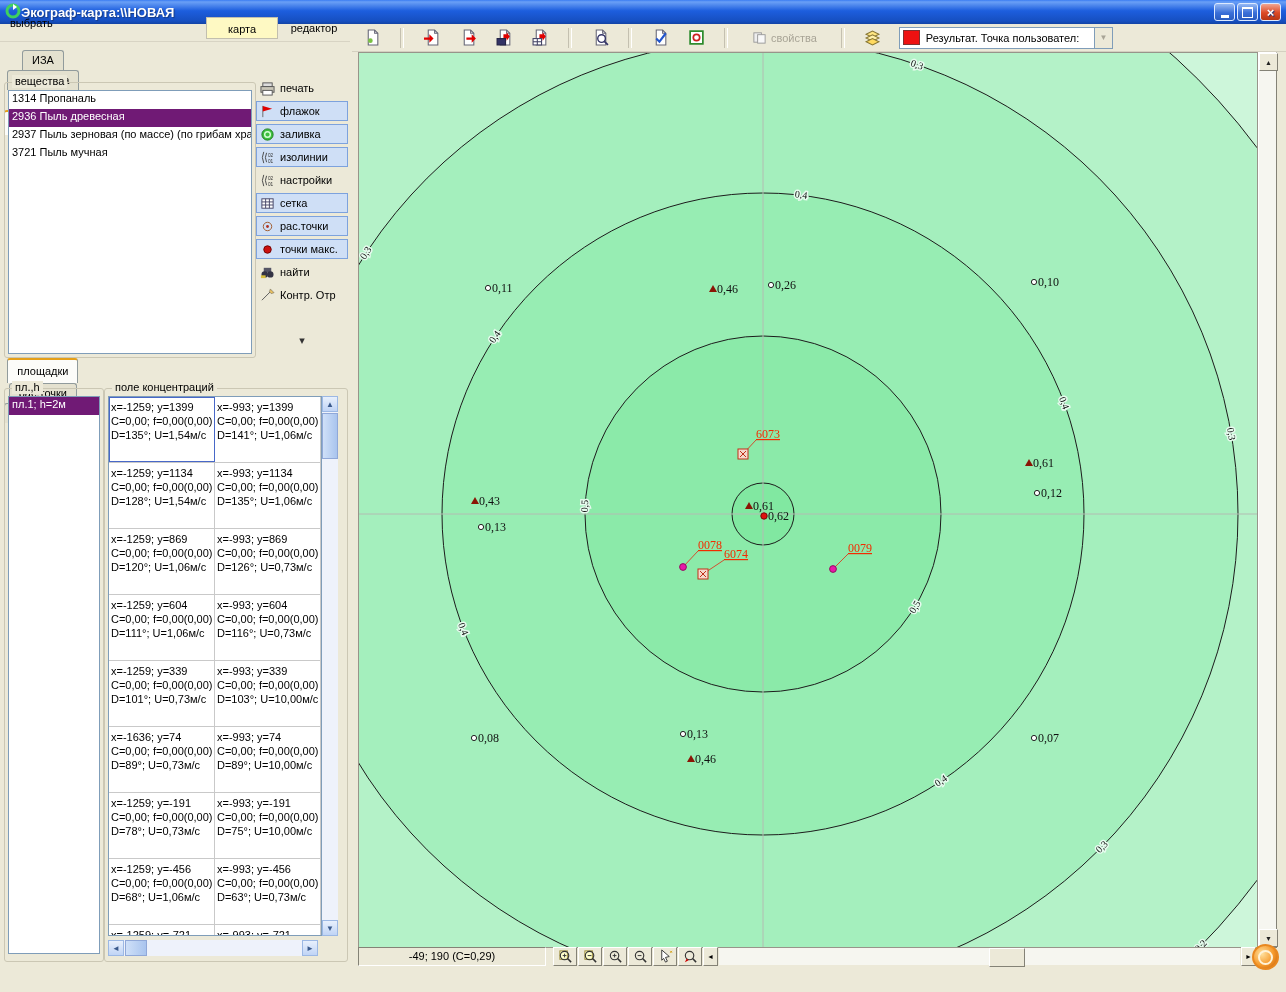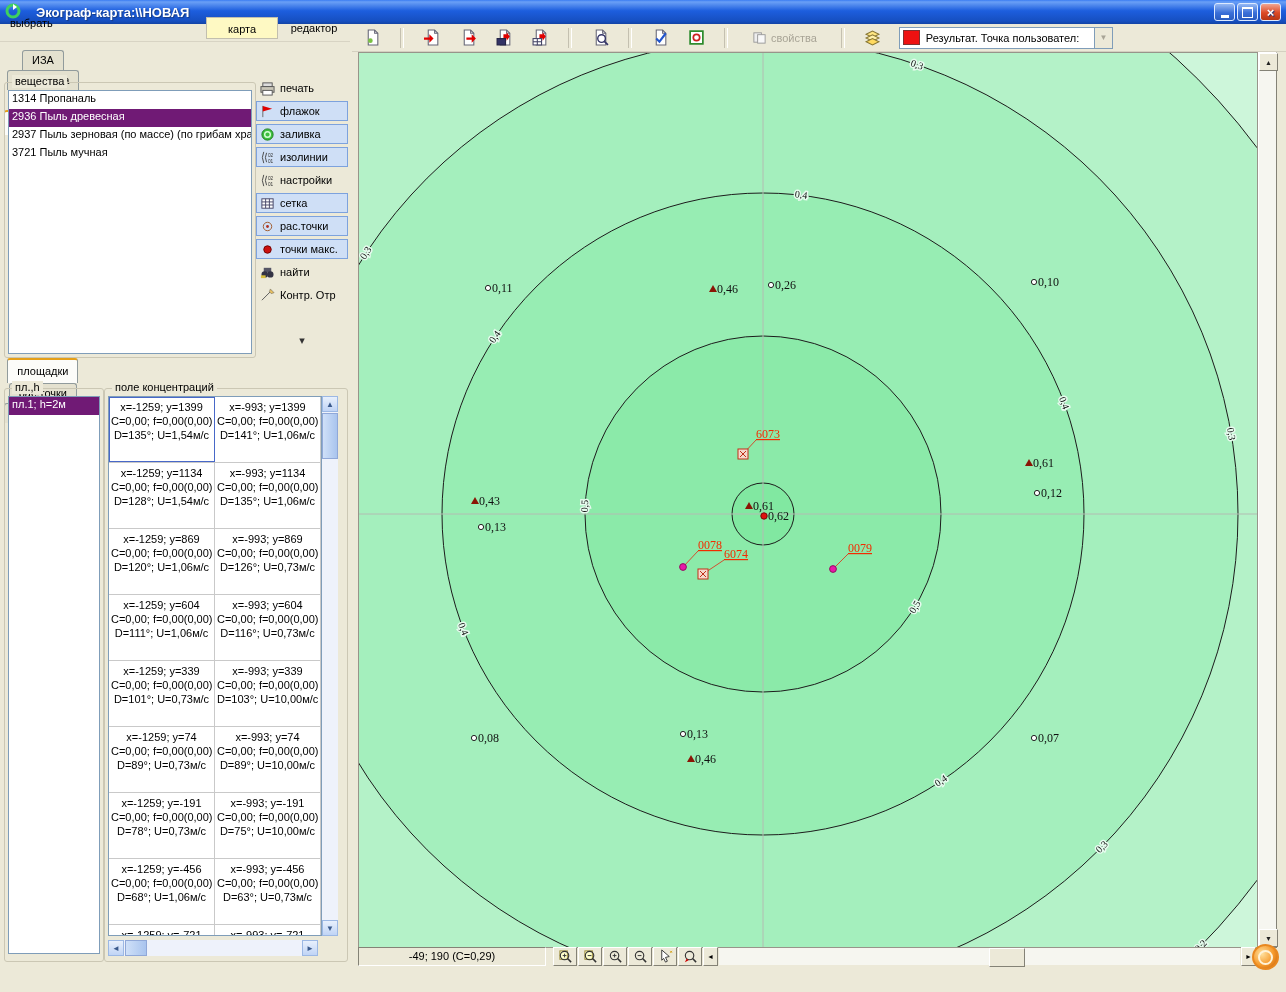--- a/index.html
+++ b/index.html
@@ -3,21 +3,21 @@
 <meta charset="utf-8">
 <style>
   html,body{margin:0;padding:0;background:#555;}
   #app{position:relative;width:1286px;height:992px;background:#ece9d8;overflow:hidden;
        font-family:"Liberation Sans",sans-serif;font-size:11px;color:#000;}
   
   .titlebar{position:absolute;left:0;top:0;width:1286px;height:24px;box-sizing:border-box;
     background:linear-gradient(180deg,#3a7cf2 0%,#6aa0f6 8%,#1d5ede 45%,#164fc0 88%,#1243a5 100%);
     display:flex;align-items:center;padding:0 5px;color:#fff;font-weight:bold;font-size:13px;
     text-shadow:1px 1px 1px #173a80;}
-  .titlebar .ttl{flex:1;margin-left:15px;white-space:nowrap;}
+  .titlebar .ttl{flex:1;margin-left:0;white-space:nowrap;}
   .tbb{width:21px;height:18px;margin-left:2px;border-radius:3px;border:1px solid #dce9ff;
     display:flex;align-items:center;justify-content:center;box-sizing:border-box;}
   .tb-min,.tb-max{background:linear-gradient(#96b9f4,#3a6fd8 55%,#2a5cc0);}
   .tb-close{background:linear-gradient(#f2a590,#dd4a26 55%,#b83614);}
   .glyph-min{width:8px;height:3px;background:#fff;margin-top:9px;}
   .glyph-max{width:9px;height:8px;border:1px solid #fff;border-top:2px solid #fff;}
   .glyph-x{color:#fff;font-weight:bold;font-size:13px;line-height:13px;}
   
   .raised{border:1px solid;border-color:#fff #848276 #848276 #fff;background:#ece9d8;}
   .sunken{border:1px solid;border-color:#848276 #fff #fff #848276;}
@@ -36,21 +36,21 @@
   .tab{height:19px;line-height:19px;padding:0 9px;background:#e4e1cf;border:1px solid #919b9c;
     border-bottom:none;border-radius:3px 3px 0 0;margin-right:2px;white-space:nowrap;}
   .tab.active{height:23px;line-height:23px;background:#fcfcf9;border-top:2px solid #e5a01a;}
   .tools{position:absolute;left:256px;top:78px;width:92px;display:flex;flex-direction:column;gap:3px;}
   .tool{height:20px;display:flex;align-items:center;gap:5px;padding:0 3px;border:1px solid transparent;
     box-sizing:border-box;white-space:nowrap;}
   .tool.pressed{background:#cfdff6;border:1px solid #7da2dd;}
   .more{position:absolute;left:290px;top:334px;width:24px;height:14px;text-align:center;line-height:12px;color:#333;}
   
   .ctable{position:absolute;left:108px;top:396px;width:214px;height:540px;background:#fff;
-    border:1px solid #7f9db9;box-sizing:border-box;overflow:hidden;text-align:center;}
+    border:1px solid #7f9db9;box-sizing:border-box;overflow:hidden;}
   .crow{display:flex;height:66px;box-sizing:border-box;border-bottom:1px solid #c9c9c9;}
   .cell{width:118px;box-sizing:border-box;border-right:1px solid #c9c9c9;padding:3px 2px;overflow:hidden;}
   .cell.selcell{outline:1px solid #4868c8;outline-offset:-1px;}
   .cline{height:14px;line-height:14px;white-space:nowrap;overflow:hidden;}
   
   .xsb{position:absolute;background:#eef2fb;}
   .xbtn{position:absolute;background:linear-gradient(#e8f0fc,#c0d4f5);border:1px solid #9cb8e4;
     color:#3a5a8c;font-size:8px;display:flex;align-items:center;justify-content:center;box-sizing:border-box;}
   .xthumb{position:absolute;background:linear-gradient(90deg,#cfe0f8,#a9c4ee);border:1px solid #90a8d8;box-sizing:border-box;}
   
@@ -295,21 +295,21 @@
           <div class="cline">D=101°; U=0,73м/с</div>
         </div>
         <div class="cell">
           <div class="cline">x=-993; y=339</div>
           <div class="cline">C=0,00; f=0,00(0,00)</div>
           <div class="cline">D=103°; U=10,00м/с</div>
         </div>
       </div>
       <div class="crow">
         <div class="cell">
-          <div class="cline">x=-1259; y=74</div>
+          <div class="cline">x=-1636; y=74</div>
           <div class="cline">C=0,00; f=0,00(0,00)</div>
           <div class="cline">D=89°; U=0,73м/с</div>
         </div>
         <div class="cell">
           <div class="cline">x=-993; y=74</div>
           <div class="cline">C=0,00; f=0,00(0,00)</div>
           <div class="cline">D=89°; U=10,00м/с</div>
         </div>
       </div>
       <div class="crow">

